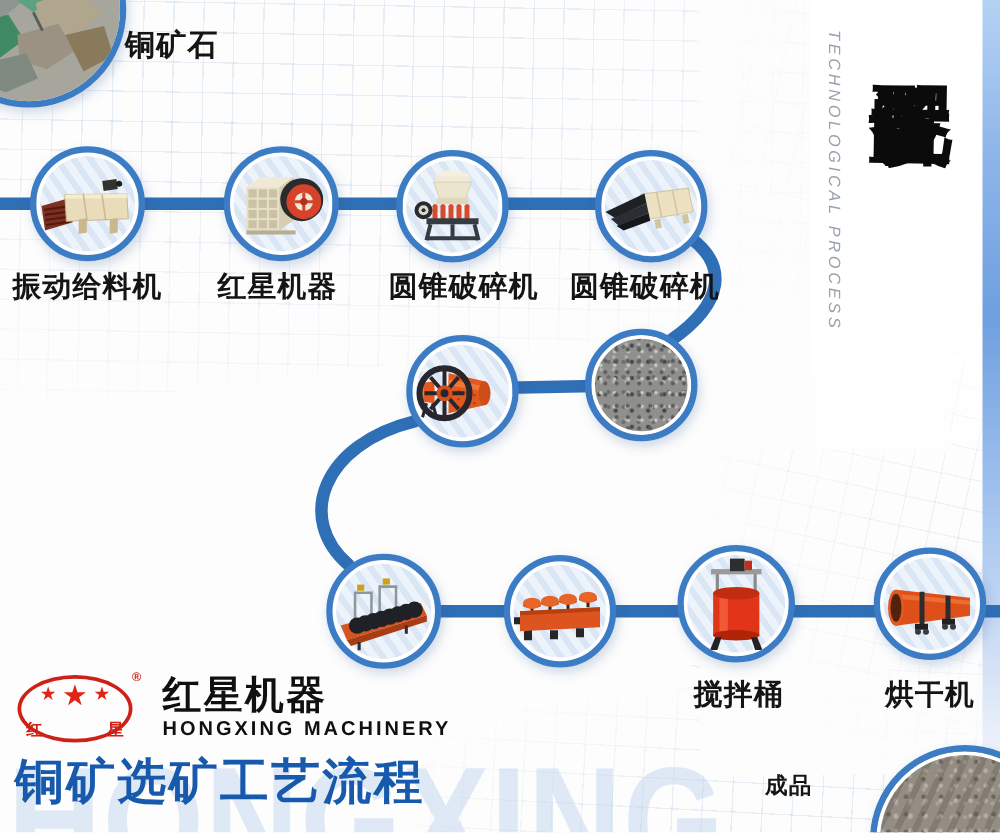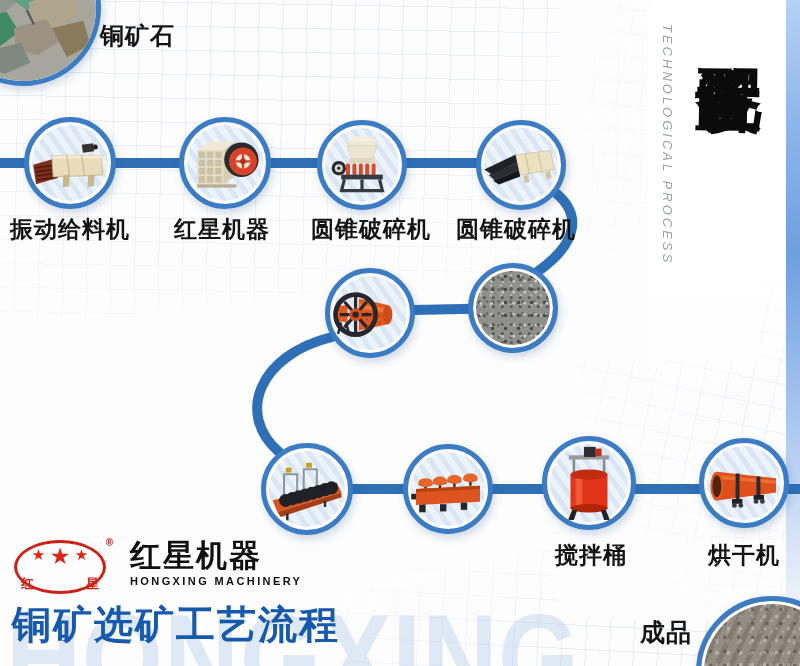--- a/index.html
+++ b/index.html
@@ -77,34 +77,34 @@
   .l-feeder{left:-5px;top:214px;}
   .l-jaw{left:147px;top:214px;}
   .l-cone{left:296px;top:214px;}
   .l-screen{left:441px;top:214px;}
   .l-ballmill{left:310px;top:362px;}
   .l-coarse{left:447px;top:362px;}
   .l-classifier{left:233px;top:540px;}
   .l-flotation{left:375px;top:540px;}
   .l-mixing{left:516px;top:540px;}
   .l-dryer{left:669px;top:540px;}
-  .l-product{left:612px;top:616px;width:100px;text-align:left;font-size:25px;padding-left:28px;}
+  .l-product{left:612px;top:616px;width:100px;text-align:left;font-size:18px;}
 
   
   .logo{position:absolute;z-index:6;left:14px;top:540px;display:flex;align-items:flex-start;}
   .logo-oval{position:relative;width:92px;height:54px;border:3px solid #cf2016;border-radius:50%;box-sizing:border-box;}
   .logo-stars{position:absolute;left:0;right:0;top:2px;text-align:center;color:#e02418;line-height:1;}
   .logo-stars .s1,.logo-stars .s3{font-size:15px;vertical-align:4px;}
   .logo-stars .s2{font-size:23px;}
   .logo-reg{position:absolute;right:-10px;top:-6px;font-size:10px;color:#cf2016;font-weight:bold;}
   .logo-mark-l{position:absolute;left:4px;bottom:-2px;font-size:13px;font-weight:bold;color:#cf2016;}
   .logo-mark-r{position:absolute;right:4px;bottom:-2px;font-size:13px;font-weight:bold;color:#cf2016;}
   .logo-text{margin-left:24px;}
   .logo-cn{font-size:31px;font-weight:800;color:#101010;letter-spacing:2px;line-height:1.05;}
-  .logo-en{font-size:11px;font-weight:700;color:#101010;letter-spacing:2.4px;margin-top:2px;}
+  .logo-en{font-size:16px;font-weight:700;color:#101010;letter-spacing:2.4px;margin-top:2px;}
 
   .flow-title{position:absolute;z-index:6;left:12px;top:598px;font-size:39px;font-weight:800;
     color:#1659ad;letter-spacing:2px;text-align:center;}
 </style>
 </head>
 <body>
 
 <div id="stage">
 
   <div class="mesh mesh-top"></div>

